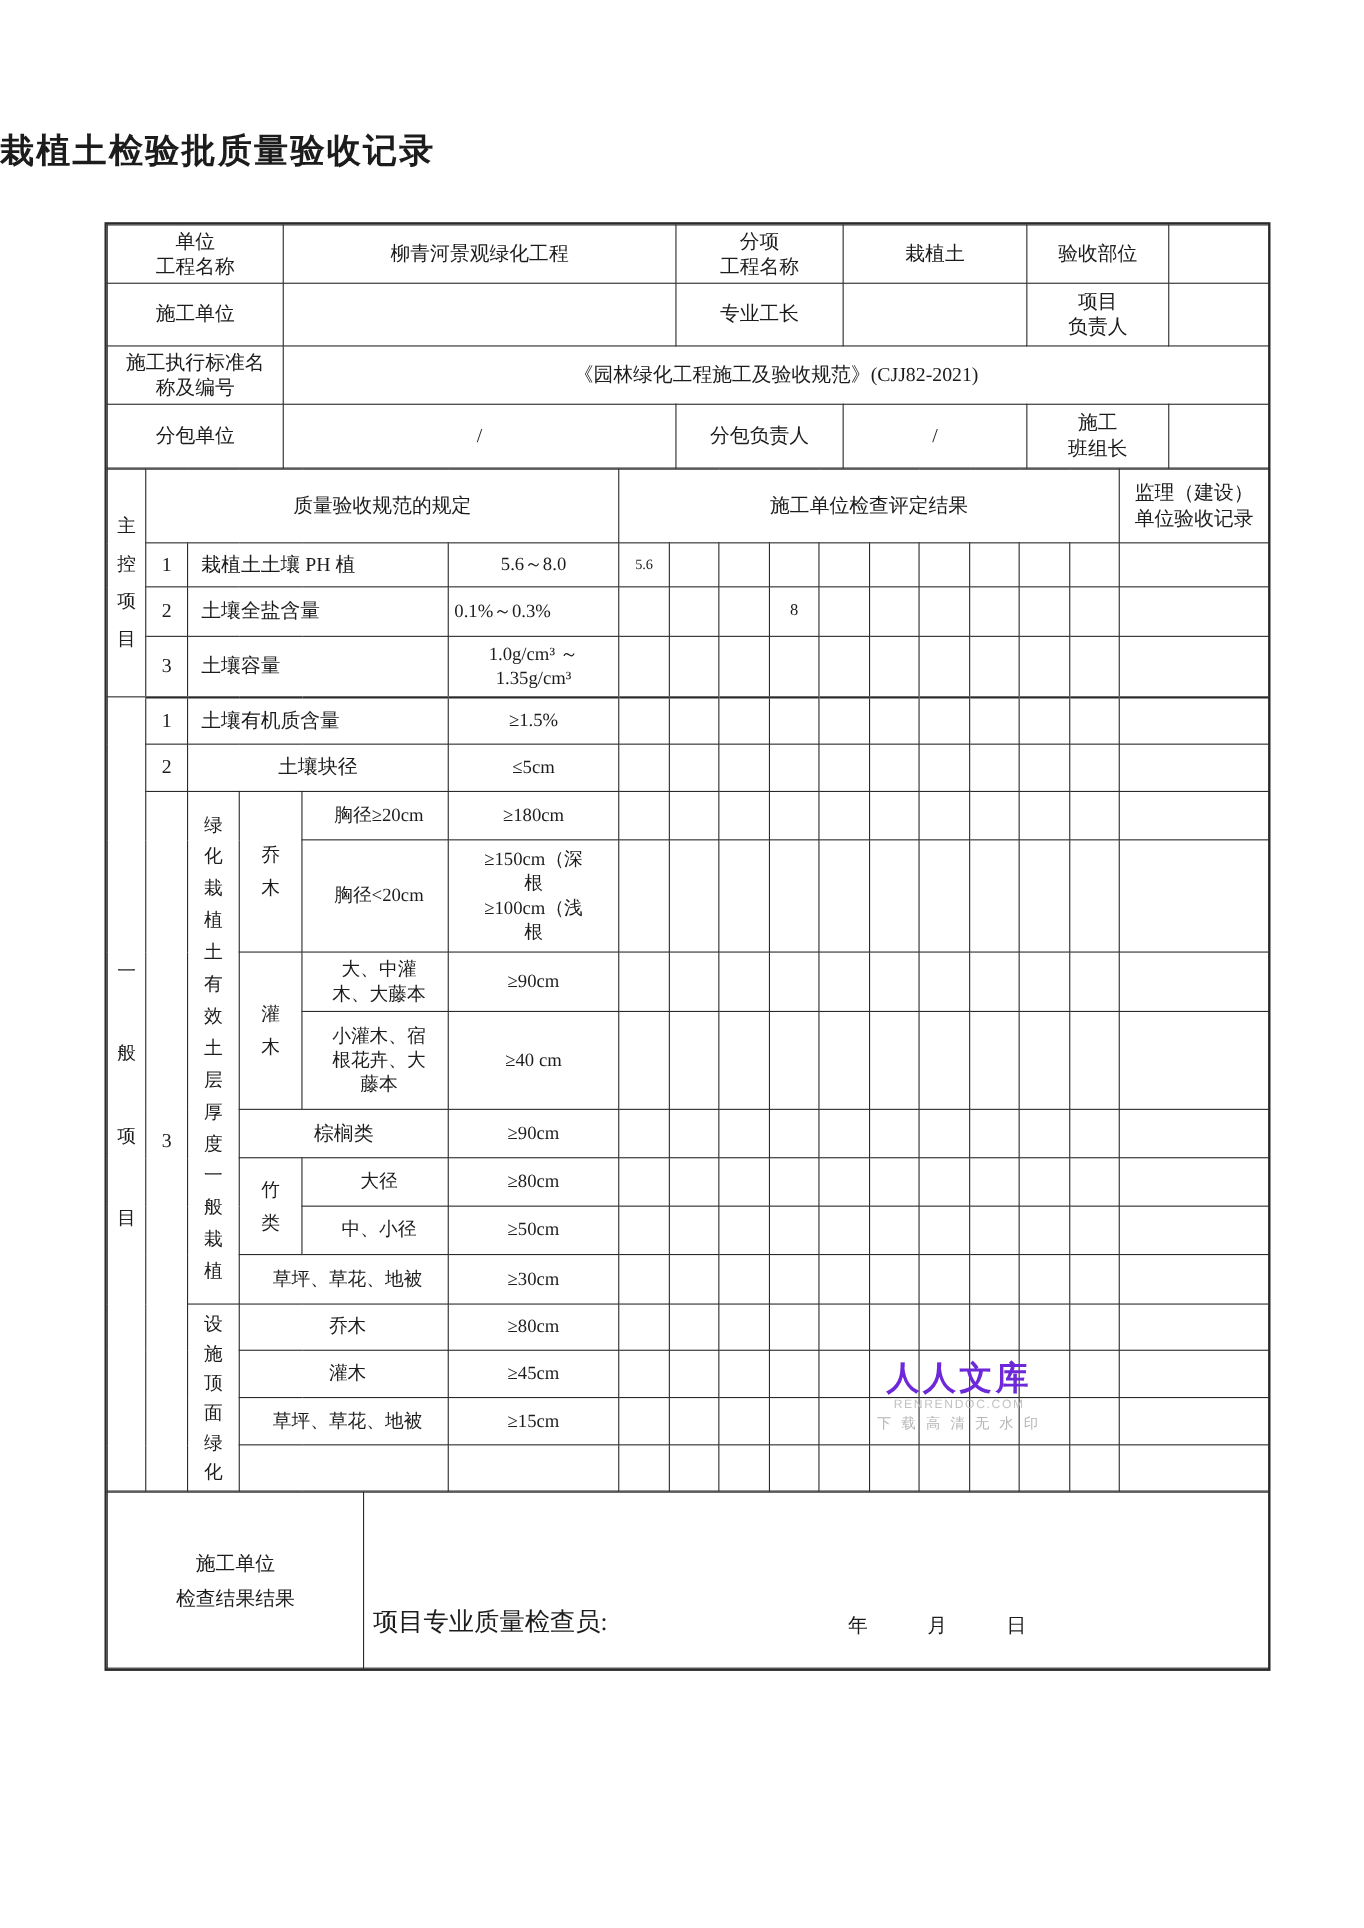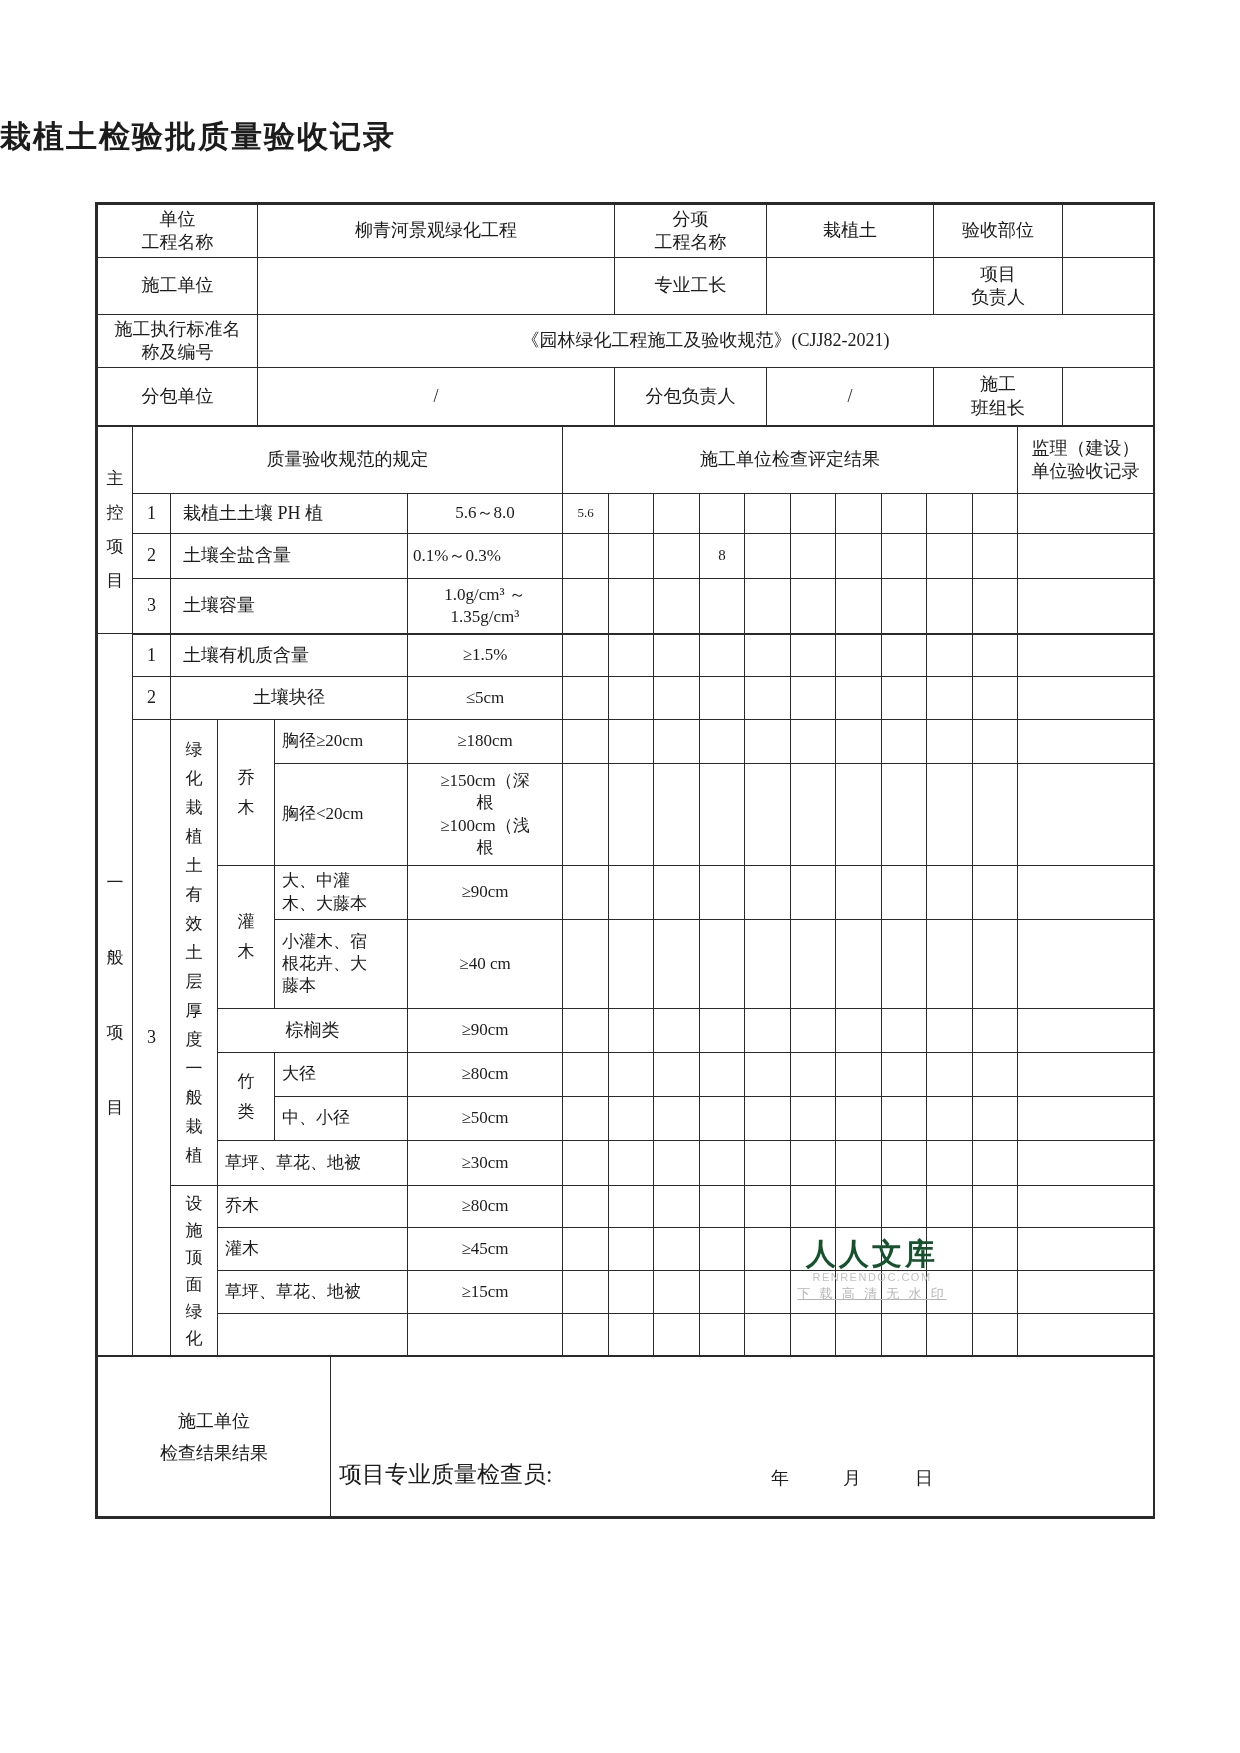--- a/index.html
+++ b/index.html
@@ -8,21 +8,21 @@
   .doc-title{position:absolute;top:116px;left:0;width:1120px;text-align:left;
              font-family:"Liberation Sans","DejaVu Sans",sans-serif;
              font-weight:bold;font-size:31px;letter-spacing:2px;}
   .tablewrap{position:absolute;left:95px;top:202px;width:1056px;border:2px solid #2a2a2a;}
   table{border-collapse:collapse;table-layout:fixed;width:1056px;}
   td{border:1px solid #2a2a2a;padding:0;font-family:"Liberation Serif","DejaVu Serif",serif;
      font-size:18px;line-height:1.3;color:#1c1c1c;text-align:center;vertical-align:middle;
      white-space:pre-line;overflow:hidden;}
   .lft{text-align:left;padding-left:12px;}
   .lft4{text-align:left;padding-left:5px;}
-  .sub{text-align:left;padding-left:7px;font-size:17px;}
+  .sub{text-align:center;padding-left:7px;font-size:17px;}
   .spec{font-size:17px;}
   .vlab{font-size:17px;}
   .lh29{line-height:29px;}
   .lh34{line-height:34px;}
   .lh75{line-height:75px;}
   .lh27{line-height:27px;}
   .lh30{line-height:30px;}
   .hdr{font-size:18px;}
   .ck{font-size:13px;}
   .ckv10{font-size:15px;}
@@ -443,18 +443,18 @@
           <span class="inspector-line">项目专业质量检查员:</span>
           <span class="date-line">年　　　月　　　日</span>
         </td>
       </tr>
     </tbody>
       </table>
 
   </div>
 
   <div class="watermark">
-    <div class="wm1" style="color:#14532d;">人人文库</div>
+    <div class="wm1" style="color:#6d28d9;">人人文库</div>
     <div class="wm2" style="color:#c2c2c2;">RENRENDOC.COM</div>
-    <div class="wm3" style="color:#b5b5b5;text-decoration:underline;">下 载 高 清 无 水 印</div>
+    <div class="wm3" style="color:#b5b5b5;">下 载 高 清 无 水 印</div>
   </div>
 
 </div>
 
 </body></html>

